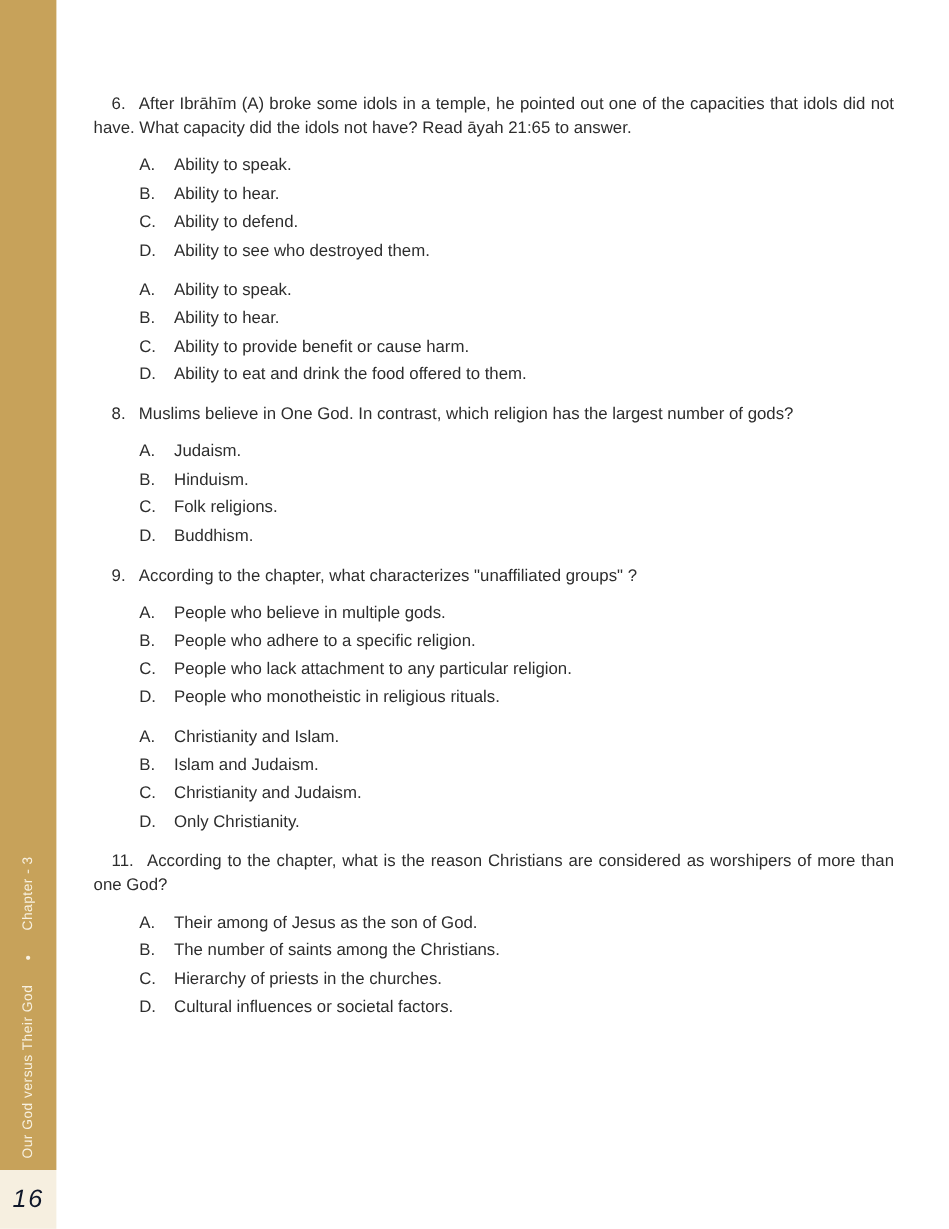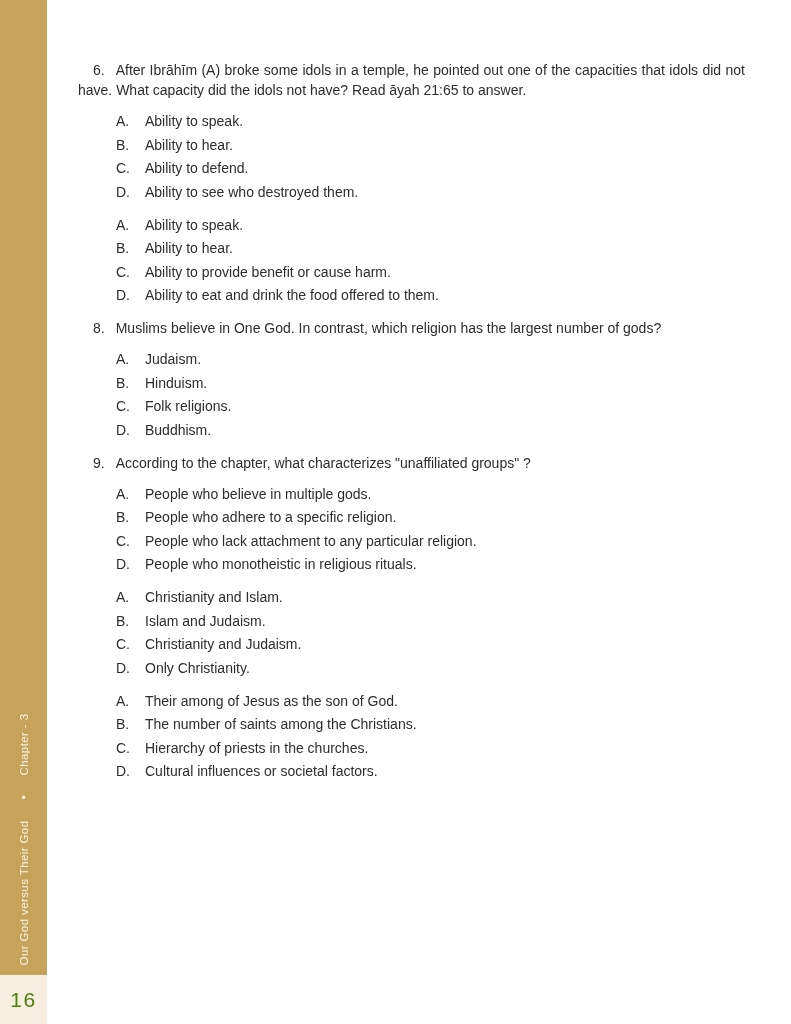--- a/index.html
+++ b/index.html
@@ -53,28 +53,29 @@
     width: 47px;
     height: 49px;
     background: #f6efe0;
     display: flex;
     align-items: center;
     justify-content: center;
   }
   .page-tab span {
     font-size: 21px;
     letter-spacing: 1.5px;
-    color: #4d7c0f;
+    color: #0f172a;
+    font-style: italic;
   }
 
   
   .content {
     position: absolute;
     left: 78px;
-    top: 60px;
+    top: 76px;
     width: 667px;
   }
   .question {
     margin-bottom: 13px;
   }
   .qtext {
     margin: 0 0 11px 0;
     font-size: 14px;
     line-height: 20px;
     text-align: justify;
@@ -219,20 +220,21 @@
           <span class="otext">Christianity and Judaism.</span>
         </div>
       <div class="option">
           <span class="letter">D.</span>
           <span class="otext">Only Christianity.</span>
         </div>
     </div>
   </div>
 
   <div class="question">
+    <p class="qtext"><span class="qnum">11.</span><span>According to the chapter, what is the reason Christians are considered as worshipers of more than one God?</span></p>
     <div class="options">
       <div class="option">
           <span class="letter">A.</span>
           <span class="otext">Their among of Jesus as the son of God.</span>
         </div>
       <div class="option">
           <span class="letter">B.</span>
           <span class="otext">The number of saints among the Christians.</span>
         </div>
       <div class="option">

